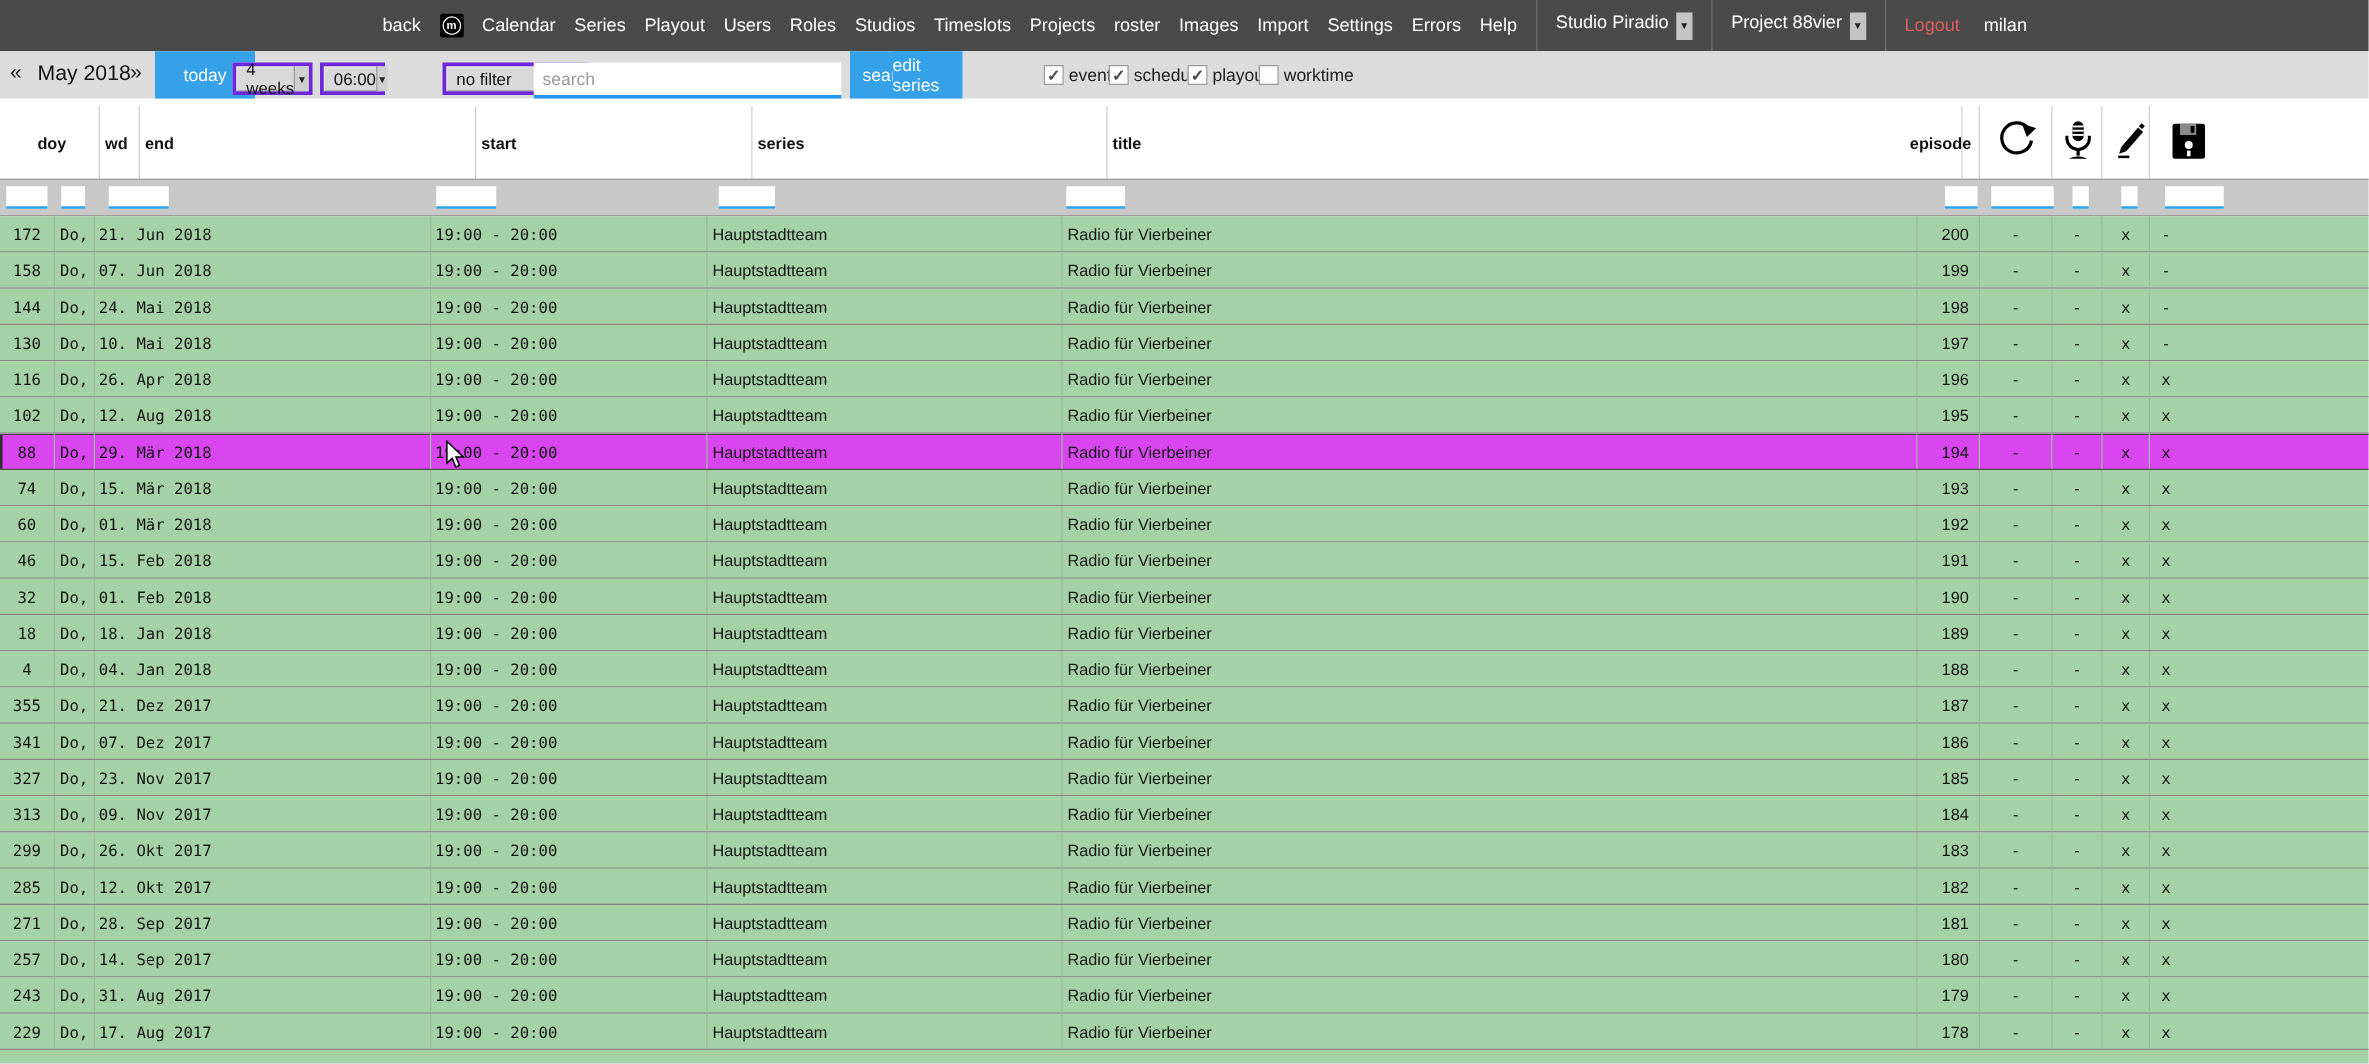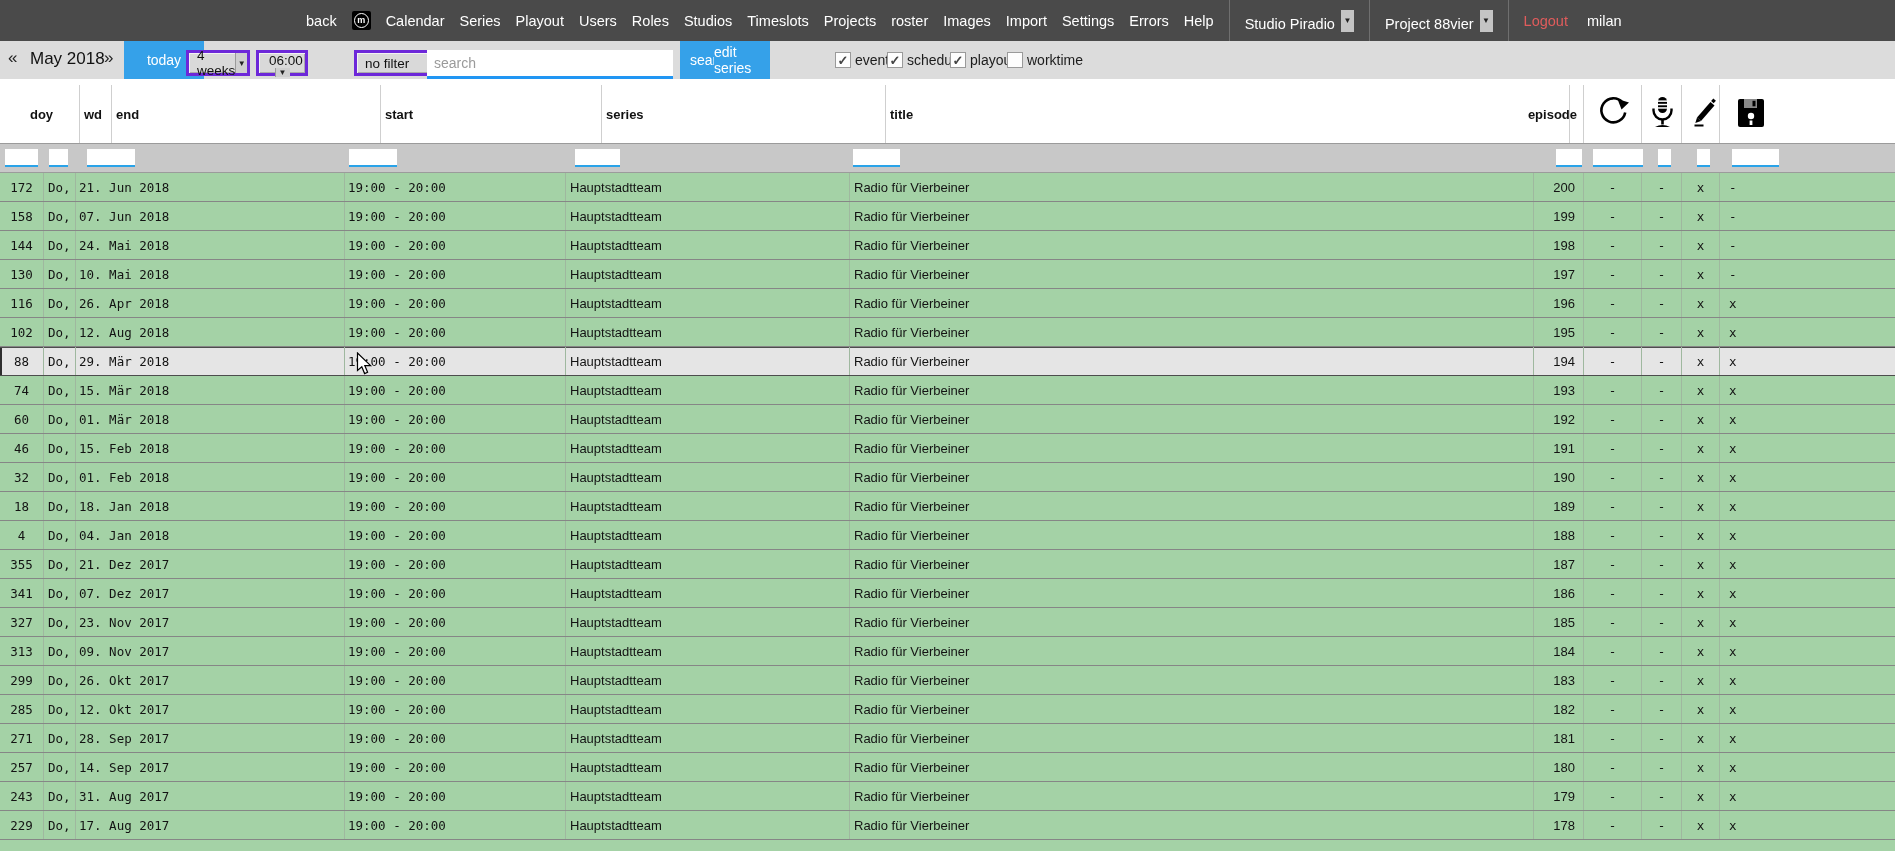--- a/index.html
+++ b/index.html
@@ -10,21 +10,21 @@
   .nav{position:absolute;left:0;top:0;width:1895px;height:41px;background:#4a4a4a;
     display:flex;align-items:center;padding-left:306px;box-sizing:border-box;gap:15px;
     color:#fff;font-size:14.5px;white-space:nowrap;}
   .nav-item{cursor:pointer;}
   .nav-menu{display:flex;gap:15px;align-items:center;}
   .logo-box{width:19px;height:19px;background:#000;border-radius:2px;display:flex;
     align-items:center;justify-content:center;}
   .logo-ring{width:13px;height:13px;border:1.5px solid #fff;border-radius:50%;display:flex;
     align-items:center;justify-content:center;font-size:9px;font-weight:bold;color:#fff;line-height:1;}
   .nav-sep{width:1px;height:41px;background:#6f6f6f;}
-  .nav-select{display:flex;align-items:flex-end;gap:6px;}
+  .nav-select{display:flex;align-items:flex-start;gap:6px;}
   .nav-arrow{width:13px;height:22px;background:#c4c4c4;color:#222;font-size:8px;
     display:flex;align-items:center;justify-content:center;}
   .logout{color:#e05c5c;}
   .username{margin-left:4px;}
 
   
   .toolbar{position:absolute;left:0;top:41px;width:1895px;height:38px;background:#dcdcdc;}
   .tb{position:absolute;box-sizing:border-box;}
   .arrow-btn{font-size:17px;color:#222;top:7px;cursor:pointer;}
   .month{left:30px;top:8px;font-size:17px;color:#111;}
@@ -59,21 +59,21 @@
   .filter-row{position:absolute;left:0;top:143px;width:1895px;height:30px;background:#c8c8c8;
     border-top:1px solid #9b9b9b;border-bottom:1px solid #9b9b9b;box-sizing:border-box;}
   .finput{position:absolute;top:5px;height:16px;background:#fff;border-bottom:2px solid #2aa3e8;cursor:text;}
   .f-doy{left:5px;width:33px;}   .f-wd{left:49px;width:19px;}   .f-start{left:87px;width:48px;}
   .f-end{left:349px;width:48px;} .f-series{left:575px;width:45px;} .f-title{left:853px;width:47px;}
   .f-episode{left:1556px;width:26px;} .f-rerun{left:1593px;width:50px;}
   .f-mic{left:1658px;width:13px;} .f-edit{left:1697px;width:13px;} .f-save{left:1732px;width:47px;}
 
   .rows{position:absolute;left:0;top:173px;width:1895px;}
   .row{height:29px;background:#a4d2a6;border-bottom:1px solid #868686;box-sizing:border-box;cursor:pointer;}
-  .row.hovered{background:#e5e5e5;
+  .row.hovered{background:#d946ef;
     box-shadow:inset 0 1px 0 #4d4d4d,inset 2px 0 0 #2e2e2e;border-bottom:1px solid #4d4d4d;}
   .cell{display:flex;align-items:center;font-size:13px;color:#131313;
     border-left:1px solid #9fb89f;box-sizing:border-box;overflow:hidden;white-space:nowrap;}
   .cell:first-child{border-left:none;}
   .mono{font-family:"DejaVu Sans Mono",monospace;font-size:12.5px;}
   .c-doy{justify-content:center;}
   .c-wd{padding-left:4px;}
   .c-start{padding-left:3px;}
   .c-end{padding-left:3px;}
   .c-series{padding-left:4px;}
@@ -128,21 +128,21 @@
 
   <div class="toolbar">
     <span class="tb arrow-btn" style="left:8px;">«</span>
     <span class="tb month">May 2018</span>
     <span class="tb arrow-btn" style="left:104px;">»</span>
     <div class="tb btn" style="left:124px;width:80px;">today</div>
     <div class="tb sel" style="left:186px;width:64px;">
       <span class="sel-label">4 weeks</span>
       <span class="sel-arrow">▼</span>
     </div>
-    <div class="tb sel" style="left:256px;width:52px;flex-direction:column;">
+    <div class="tb sel" style="left:256px;width:52px;">
       <span class="sel-label">06:00</span>
       <span class="sel-arrow">▼</span>
     </div>
     <div class="tb sel" style="left:315px;width:117px;margin-left:39px;">
       <span class="sel-label">no filter</span>
       <span class="sel-arrow">▼</span>
     </div>
     <div class="tb search-wrap">
       <input type="text" placeholder="search" style="">
     </div>

